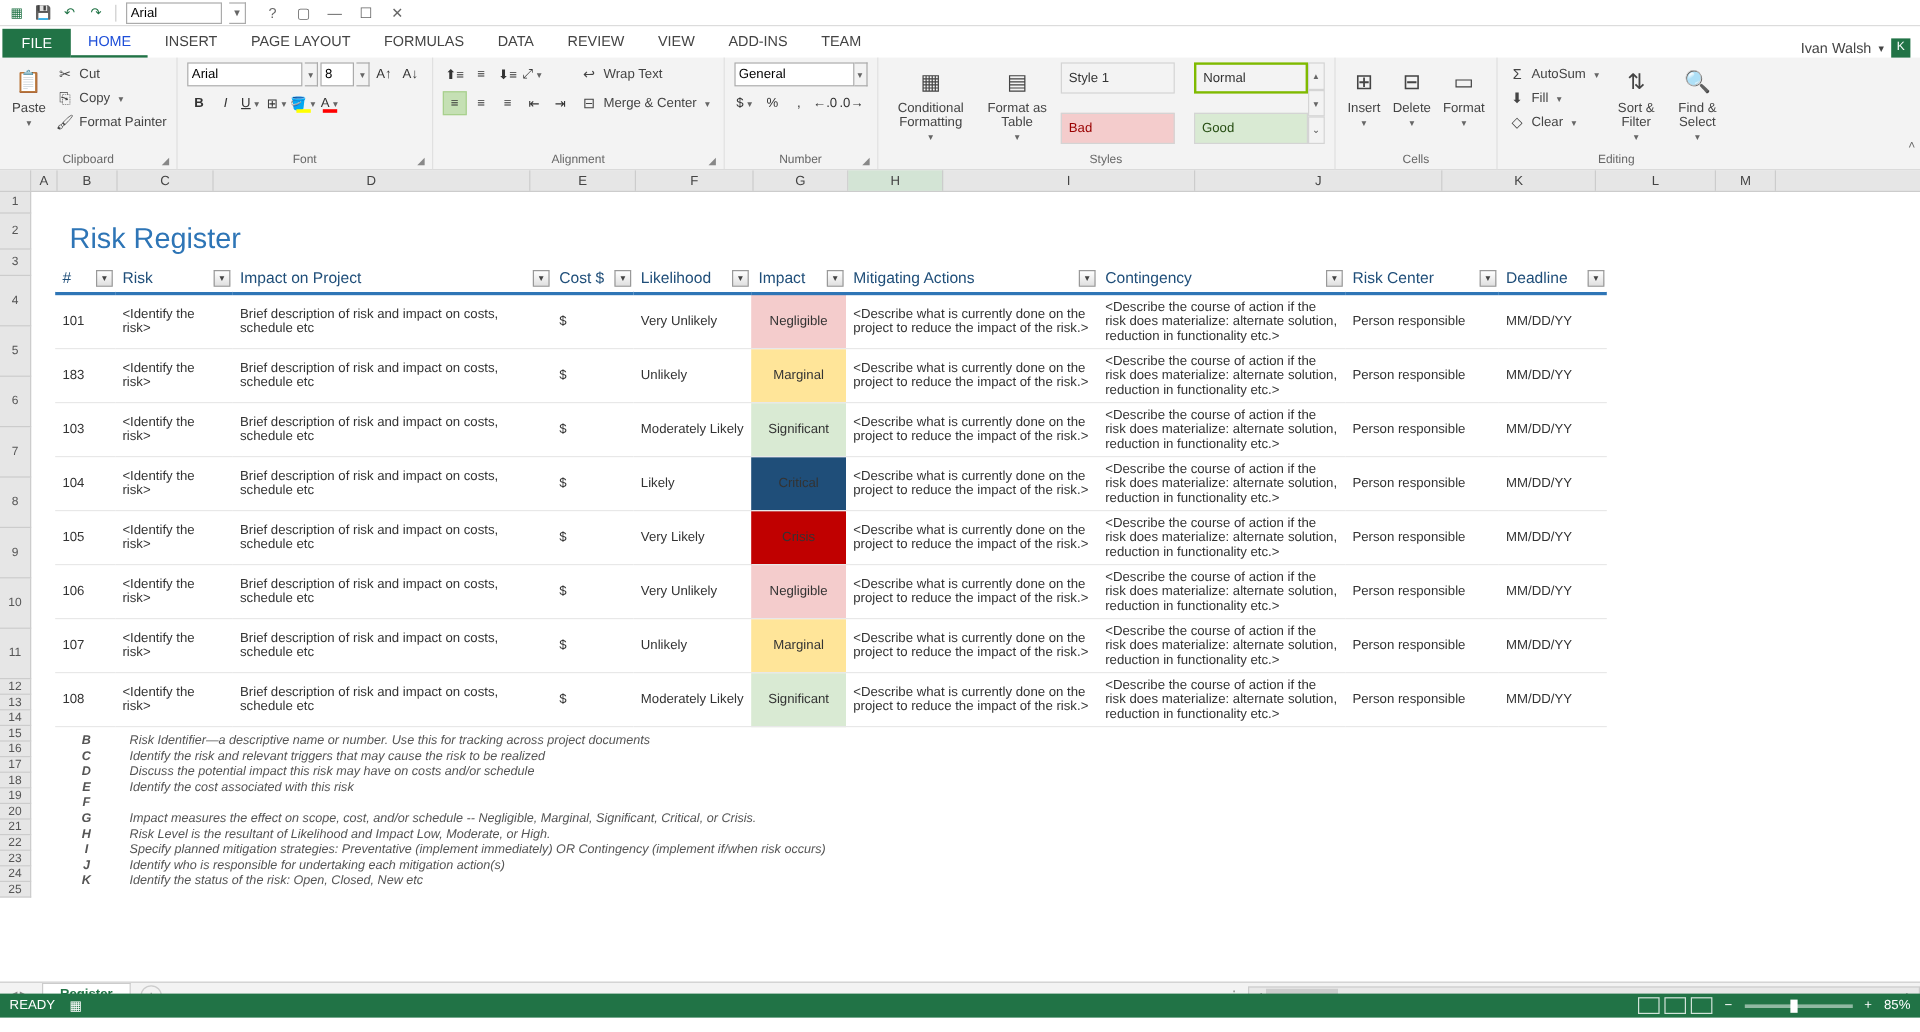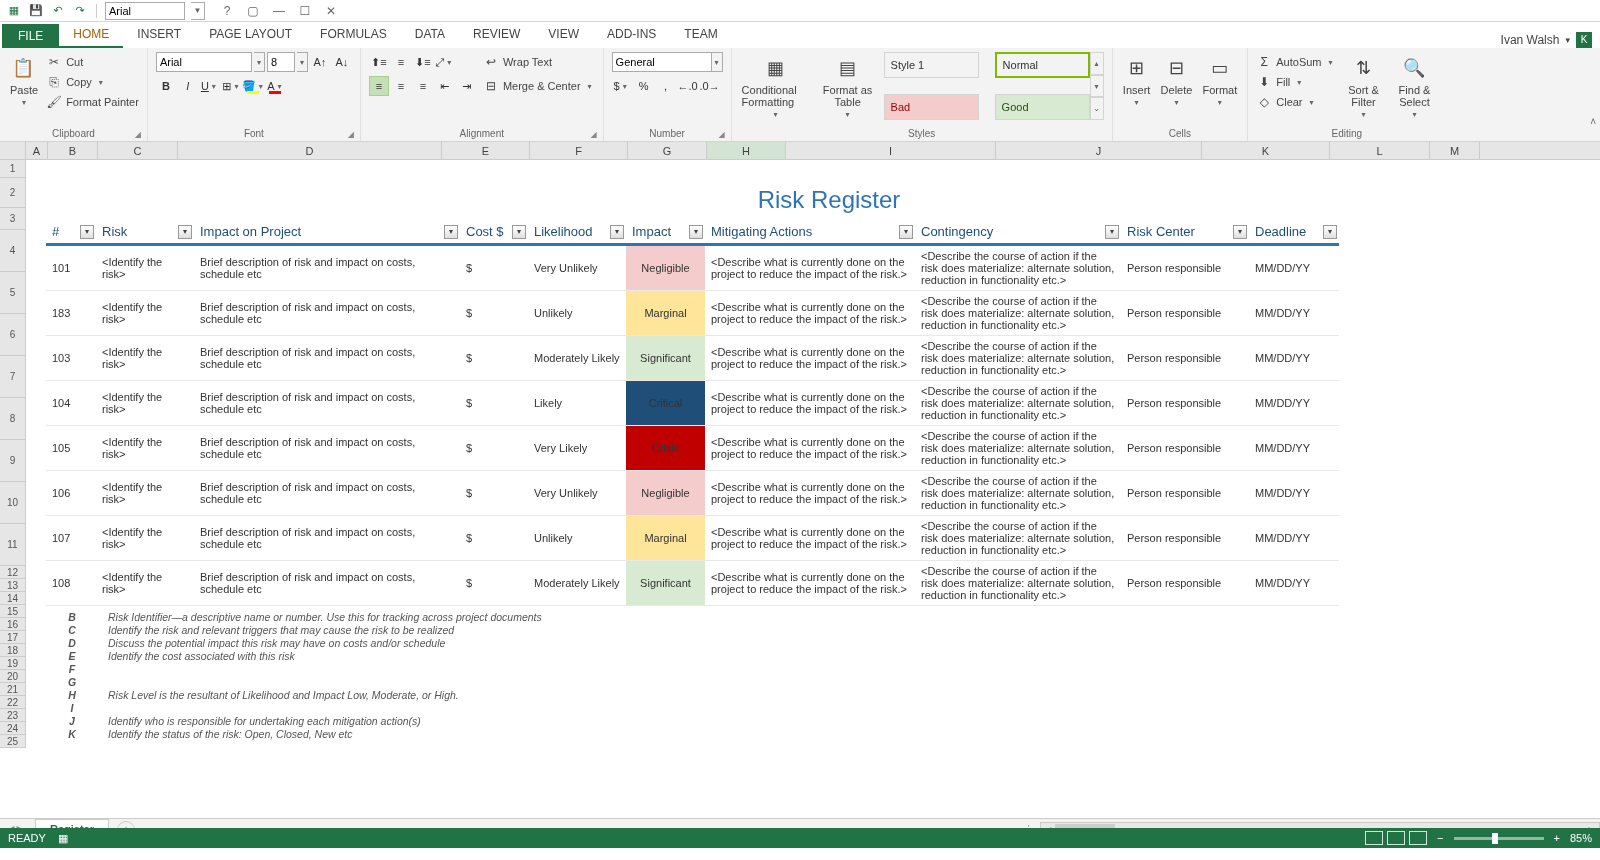--- a/index.html
+++ b/index.html
@@ -10,21 +10,21 @@
 .qat-sep { width: 1px; height: 14px; background: #ccc; margin: 0 2px; }
 .font-qat { width: 80px; height: 18px; border: 1px solid #ababab; font-size: 11px; padding: 0 3px; background: #fff; }
 .font-qat-dd { width: 14px; height: 18px; border: 1px solid #ababab; border-left: none; display: flex; align-items: center; justify-content: center; font-size: 8px; color: #666; }
 .title-center { flex: 1; text-align: center; color: #444; font-size: 12px; }
 .win-ctrls { display: flex; gap: 10px; padding: 0 8px; align-items: center; color: #666; font-size: 12px; }
 .win-ctrls .wi { width: 16px; text-align: center; cursor: default; }
 
 .ribbon-tabs { height: 26px; display: flex; align-items: flex-end; background: #fff; padding-left: 2px; }
 .tab-file { background: #217346; color: #fff; padding: 5px 16px; font-size: 12px; }
 .tab { padding: 5px 14px; font-size: 12px; color: #444; cursor: default; }
-.tab.active { color: #a16207; border-bottom: 2px solid #217346; }
+.tab.active { color: #1d4ed8; border-bottom: 2px solid #217346; }
 .user-area { margin-left: auto; display: flex; align-items: center; gap: 6px; padding-right: 8px; font-size: 12px; color: #444; }
 .user-badge { width: 16px; height: 16px; background: #217346; color: #fff; text-align: center; line-height: 16px; font-size: 10px; }
 
 .ribbon { height: 94px; background: #f3f3f3; border-bottom: 1px solid #d4d4d4; display: flex; }
 .rgroup { border-right: 1px solid #e0e0e0; padding: 4px 8px 2px; display: flex; flex-direction: column; }
 .rgroup-body { flex: 1; display: flex; align-items: flex-start; gap: 6px; }
 .rgroup-label { text-align: center; font-size: 10px; color: #666; padding-top: 2px; position: relative; }
 .rgroup-label .dlaunch { position: absolute; right: -2px; bottom: 0; font-size: 8px; color: #888; }
 .big-btn { display: flex; flex-direction: column; align-items: center; gap: 2px; font-size: 11px; color: #444; padding: 2px; }
 .big-btn .ico { width: 28px; height: 28px; display: flex; align-items: center; justify-content: center; font-size: 18px; }
@@ -45,21 +45,21 @@
 .col-headers { height: 18px; background: #e6e6e6; display: flex; border-bottom: 1px solid #ccc; }
 .rowhead-spacer { width: 26px; border-right: 1px solid #ccc; }
 .colhead { border-right: 1px solid #ccc; text-align: center; font-size: 11px; color: #444; line-height: 18px; }
 .colhead.sel { background: #d3e4d5; }
 
 .grid-area { position: relative; height: 620px; overflow: hidden; background: #fff; }
 .row-headers { position: absolute; left: 0; top: 0; width: 26px; background: #e6e6e6; }
 .rowhead { height: var(--h); border-bottom: 1px solid #ccc; border-right: 1px solid #ccc; text-align: center; font-size: 10px; color: #555; line-height: var(--h); }
 .content { position: absolute; left: 26px; top: 0; right: 0; }
 
-.sheet-title { font-size: 24px; color: #2e75b6; font-weight: 400; padding: 8px 0 6px 32px; text-align: center; }
+.sheet-title { font-size: 24px; color: #2e75b6; font-weight: 400; padding: 8px 0 6px 32px; }
 .table-wrap { margin-left: 20px; }
 table.risk { border-collapse: collapse; }
 table.risk th { background: #fff; color: #1f4e79; font-weight: 400; font-size: 13px; text-align: left; padding: 4px 6px; border-bottom: 3px solid #2e75b6; position: relative; }
 table.risk th .filter { position: absolute; right: 2px; top: 50%; transform: translateY(-50%); width: 14px; height: 14px; border: 1px solid #999; background: linear-gradient(#fff,#e0e0e0); font-size: 8px; display: flex; align-items: center; justify-content: center; color: #444; }
 table.risk td { font-size: 11px; padding: 4px 6px; vertical-align: middle; color: #333; border-bottom: 1px solid #e8e8e8; }
 .imp-cell { text-align: center; color: #fff; height: 38px; }
 .imp-negligible { background: #f4cccc; color: #990000; }
 .imp-marginal { background: #ffe599; color: #b45f06; }
 .imp-significant { background: #d9ead3; color: #38761d; }
 .imp-critical { background: #1f4e79; color: #fff; }
@@ -231,21 +231,21 @@
         <span class="toggle-btn">.0→</span>
       </div>
     </div>
     <div class="rgroup-label"><span>Number</span><span class="dlaunch">◢</span></div>
   </div>
 
   <div class="rgroup">
     <div class="rgroup-body">
       <div class="big-btn">
           <span class="ico">▦</span>
-          <span style="width:68px;line-height:1.1">Conditional Formatting</span>
+          <span style="width:68px;text-align:center;line-height:1.1">Conditional Formatting</span>
           <span class="dd-arrow">▾</span>
         </div>
       <div class="big-btn">
           <span class="ico">▤</span>
           <span style="width:56px;text-align:center;line-height:1.1">Format as Table</span>
           <span class="dd-arrow">▾</span>
         </div>
       <div style="display:flex">
         <div class="style-gallery">
           <div class="style-item">Style 1</div>
@@ -500,27 +500,29 @@
         </div>
         <div class="legend-row">
           <span class="legend-key">E</span>
           <span>Identify the cost associated with this risk</span>
         </div>
         <div class="legend-row">
           <span class="legend-key">F</span>
         </div>
         <div class="legend-row">
           <span class="legend-key">G</span>
+          <span>Impact measures the effect on scope, cost, and/or schedule -- Negligible, Marginal, Significant, Critical, or Crisis.</span>
         </div>
         <div class="legend-row">
           <span class="legend-key">H</span>
           <span>Risk Level is the resultant of Likelihood and Impact Low, Moderate, or High.</span>
         </div>
         <div class="legend-row">
           <span class="legend-key">I</span>
+          <span>Specify planned mitigation strategies: Preventative (implement immediately) OR Contingency (implement if/when risk occurs)</span>
         </div>
         <div class="legend-row">
           <span class="legend-key">J</span>
           <span>Identify who is responsible for undertaking each mitigation action(s)</span>
         </div>
         <div class="legend-row">
           <span class="legend-key">K</span>
           <span>Identify the status of the risk: Open, Closed, New etc</span>
         </div>
       </div>

